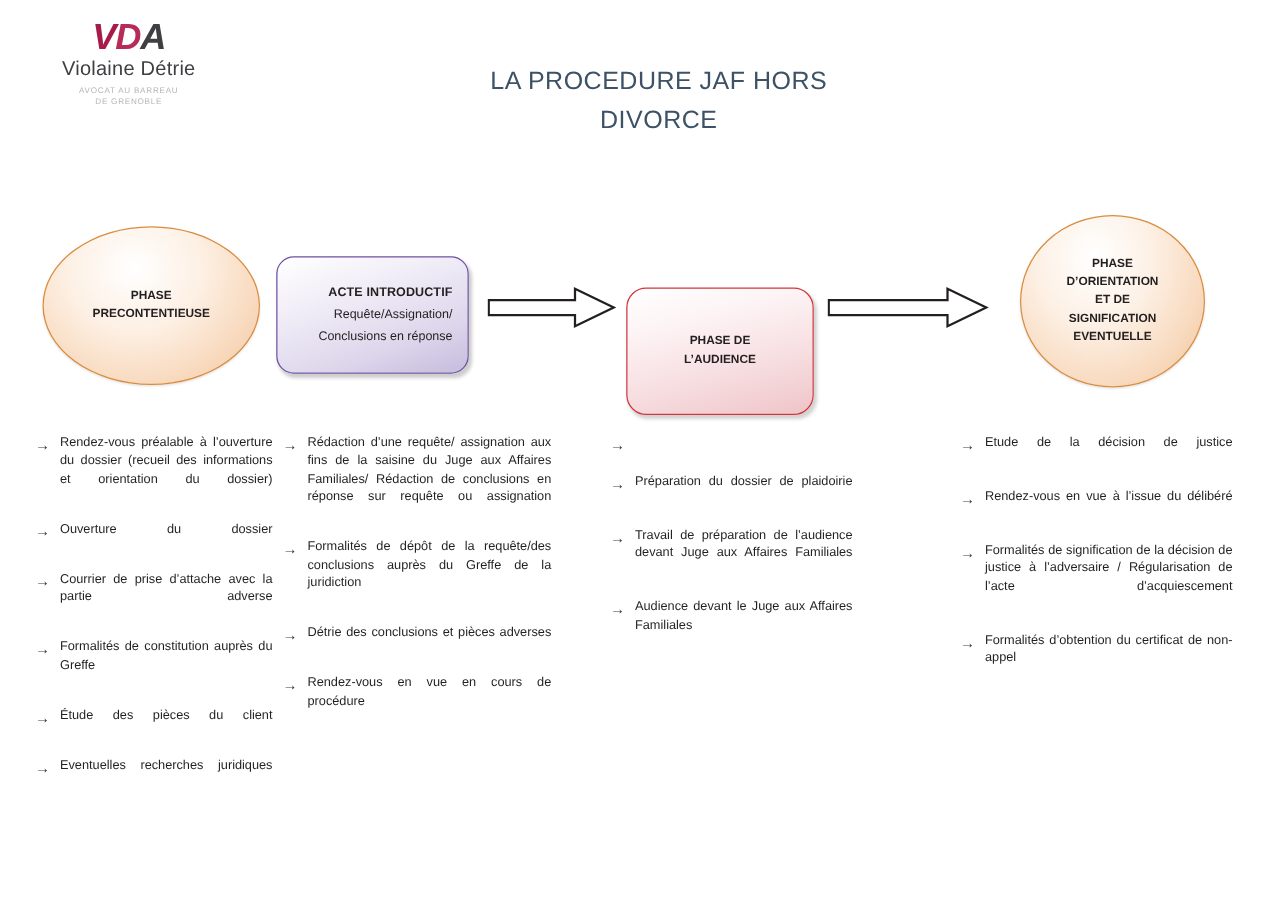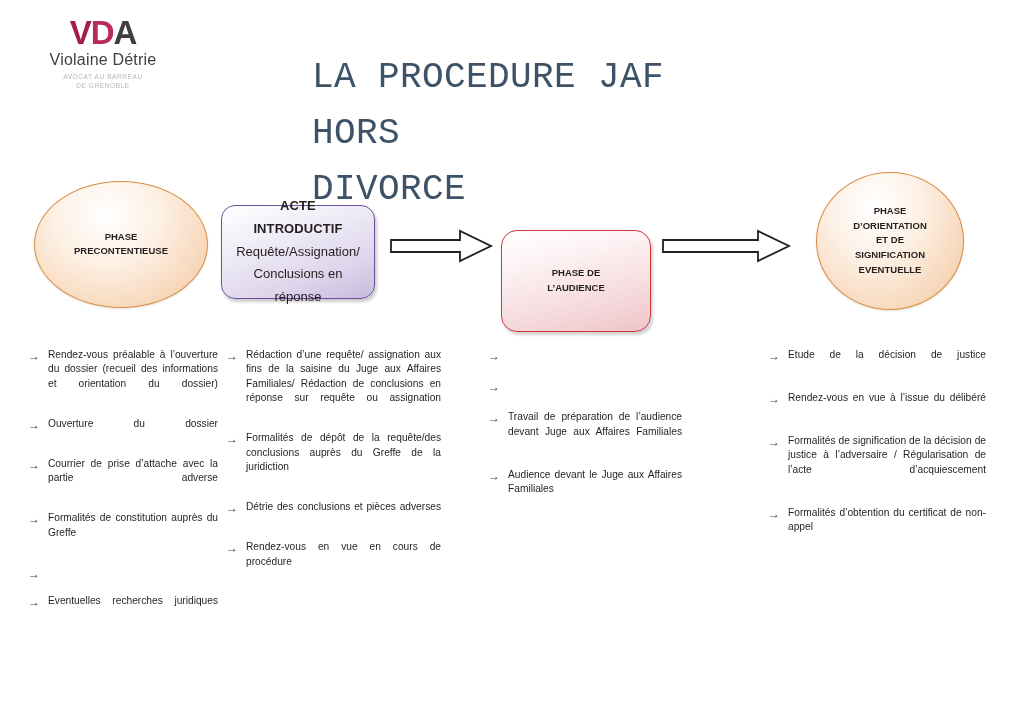--- a/index.html
+++ b/index.html
@@ -19,24 +19,25 @@
   
   #logo {
     position: absolute;
     left: 38px;
     top: 16px;
     width: 130px;
     text-align: center;
   }
   #logo .vda {
     font-family: "Liberation Sans", sans-serif;
-    font-size: 33px;
+    font-size: 29px;
     font-weight: bold;
     letter-spacing: -1px;
     line-height: 1;
+    font-style: italic;
   }
   #logo .vda .v { color: #a61b4a; }
   #logo .vda .d { color: #b82a57; }
   #logo .vda .a { color: #3f3f43; }
   #logo .name {
     font-size: 16px;
     color: #3f3f43;
     margin-top: 2px;
     letter-spacing: 0.2px;
   }
@@ -47,25 +48,25 @@
     line-height: 1.45;
     margin-top: 3px;
   }
 
   
   #title {
     position: absolute;
     left: 312px;
     top: 50px;
     width: 430px;
-    font-size: 36px;
+    text-align: center;
+    font-size: 20px;
     color: #3d5266;
     line-height: 1.55;
     letter-spacing: 0.4px;
-    font-family: Liberation Mono, monospace;
   }
 
   
   .shape-text {
     position: absolute;
     left: 0; right: 0;
     top: 50%;
     transform: translateY(-50%);
     text-align: center;
     font-size: 9.5px;
@@ -95,23 +96,23 @@
     left: 221px;
     top: 205px;
     width: 152px;
     height: 92px;
     border-radius: 14px;
     border: 1.6px solid #6e4f9e;
     background: linear-gradient(160deg, #ffffff 0%, #f2eff8 30%, #ded7ec 70%, #c6bcdd 100%);
     box-shadow: 2px 3px 3px rgba(0,0,0,0.20);
   }
   #shape-acte .shape-text {
-    text-align: center;
+    text-align: right;
     font-weight: normal;
-    font-size: 13px;
+    font-size: 10px;
     line-height: 1.75;
     padding: 0 12px;
   }
   #shape-acte .shape-text .l1 { font-weight: bold; letter-spacing: 0.1px;}
 
   
   #shape-audience {
     position: absolute;
     left: 501px;
     top: 200px;
@@ -259,20 +260,21 @@
   <div class="bullet-row">
     <span class="bullet-arrow">→</span>
     <span class="bullet-text">Courrier de prise d’attache avec la partie adverse</span>
   </div>
   <div class="bullet-row">
     <span class="bullet-arrow">→</span>
     <span class="bullet-text">Formalités de constitution auprès du Greffe</span>
   </div>
   <div class="bullet-row">
     <span class="bullet-arrow">→</span>
+    <span class="bullet-text">Étude des pièces du client</span>
   </div>
   <div class="bullet-row">
     <span class="bullet-arrow">→</span>
     <span class="bullet-text">Eventuelles recherches juridiques</span>
   </div>
 </div>
 
 <div class="col" id="col-2">
   <div class="bullet-row">
     <span class="bullet-arrow">→</span>
@@ -291,20 +293,21 @@
     <span class="bullet-text">Rendez-vous en vue en cours de procédure</span>
   </div>
 </div>
 
 <div class="col" id="col-3">
   <div class="bullet-row">
     <span class="bullet-arrow">→</span>
   </div>
   <div class="bullet-row">
     <span class="bullet-arrow">→</span>
+    <span class="bullet-text">Préparation du dossier de plaidoirie</span>
   </div>
   <div class="bullet-row">
     <span class="bullet-arrow">→</span>
     <span class="bullet-text">Travail de préparation de l’audience devant Juge aux Affaires Familiales</span>
   </div>
   <div class="bullet-row">
     <span class="bullet-arrow">→</span>
     <span class="bullet-text">Audience devant le Juge aux Affaires Familiales</span>
   </div>
 </div>

